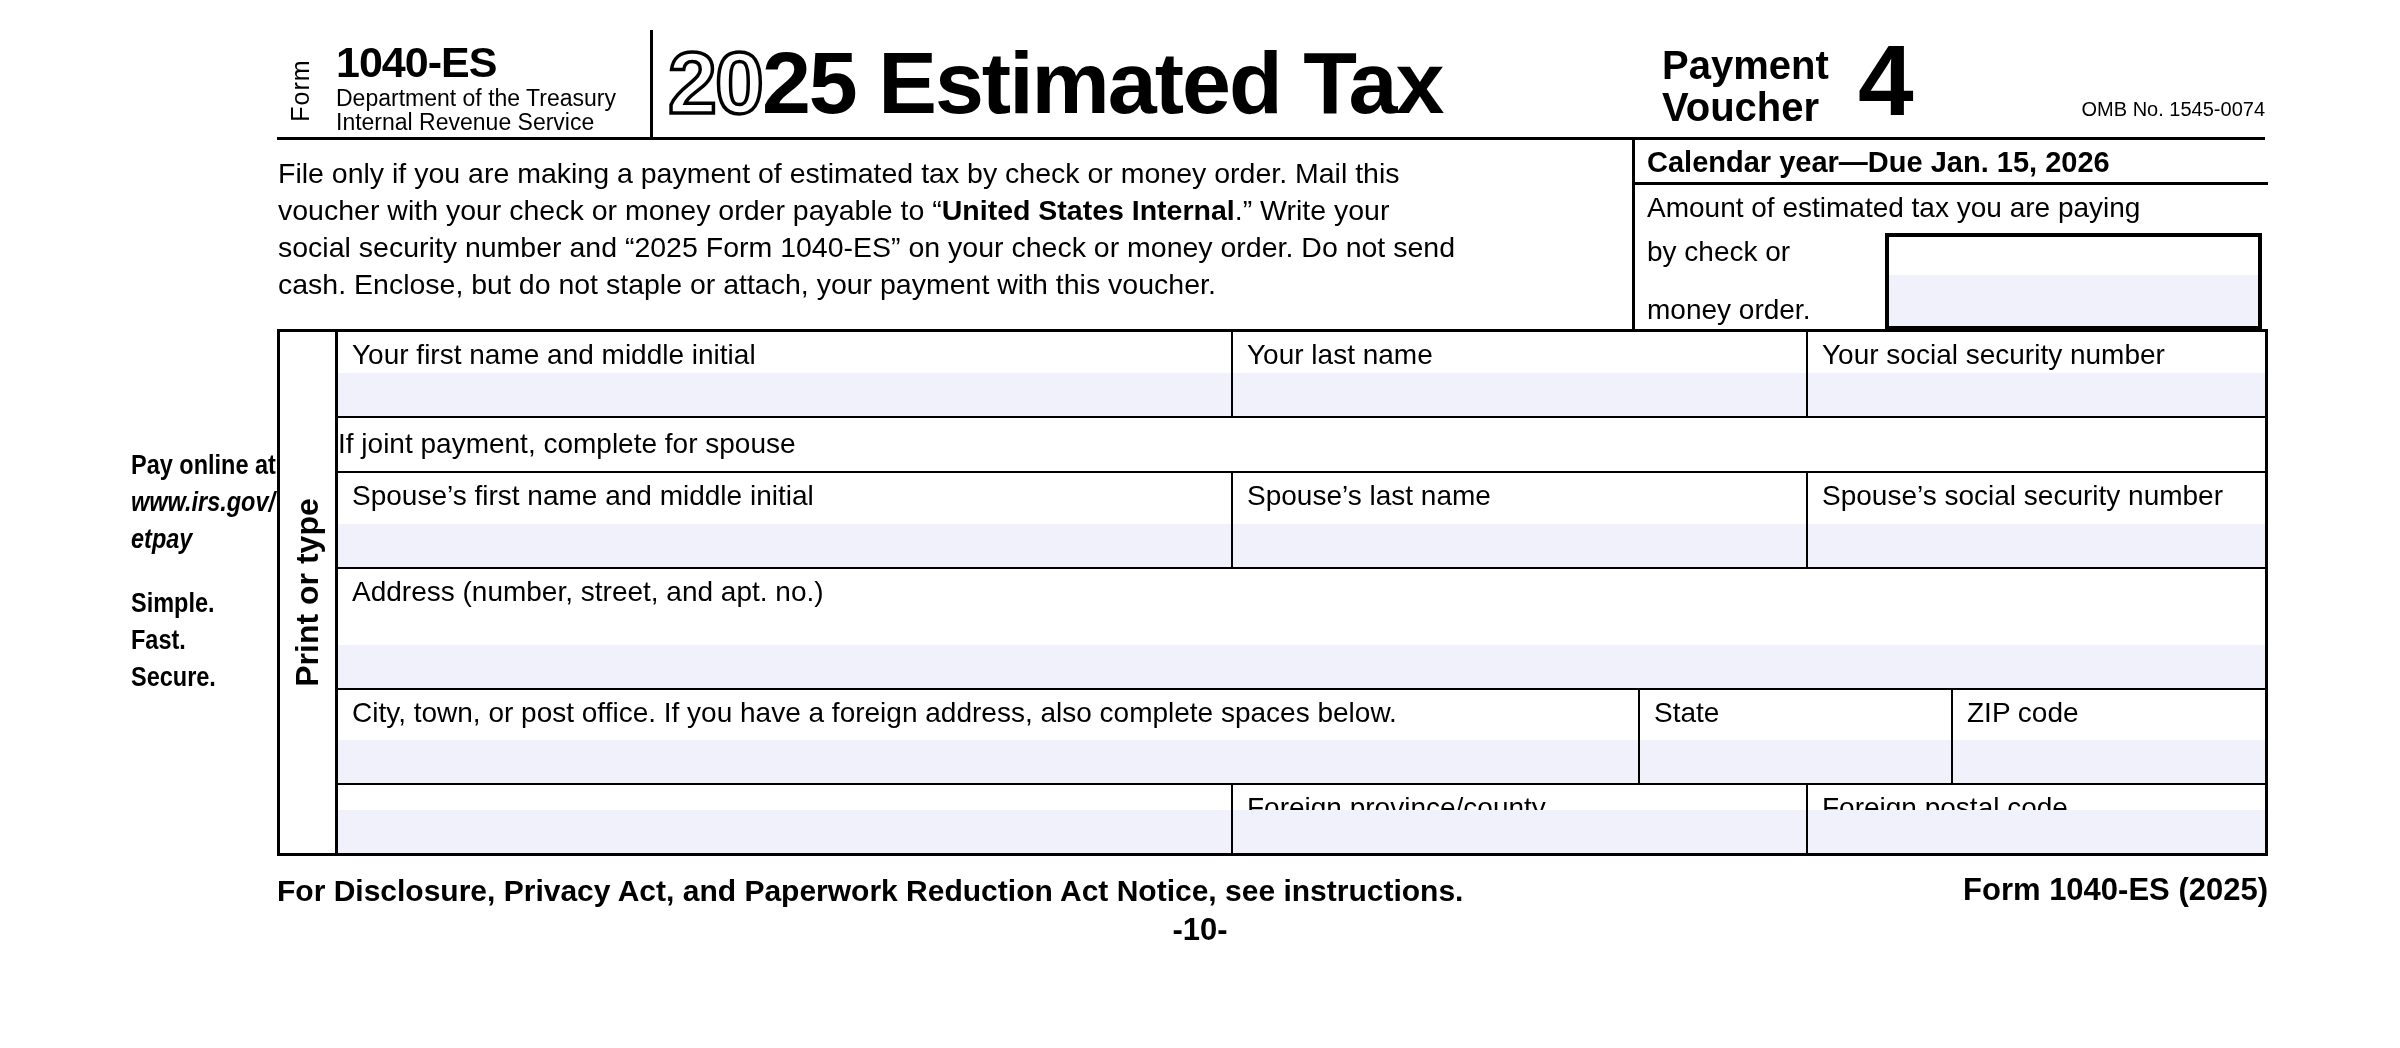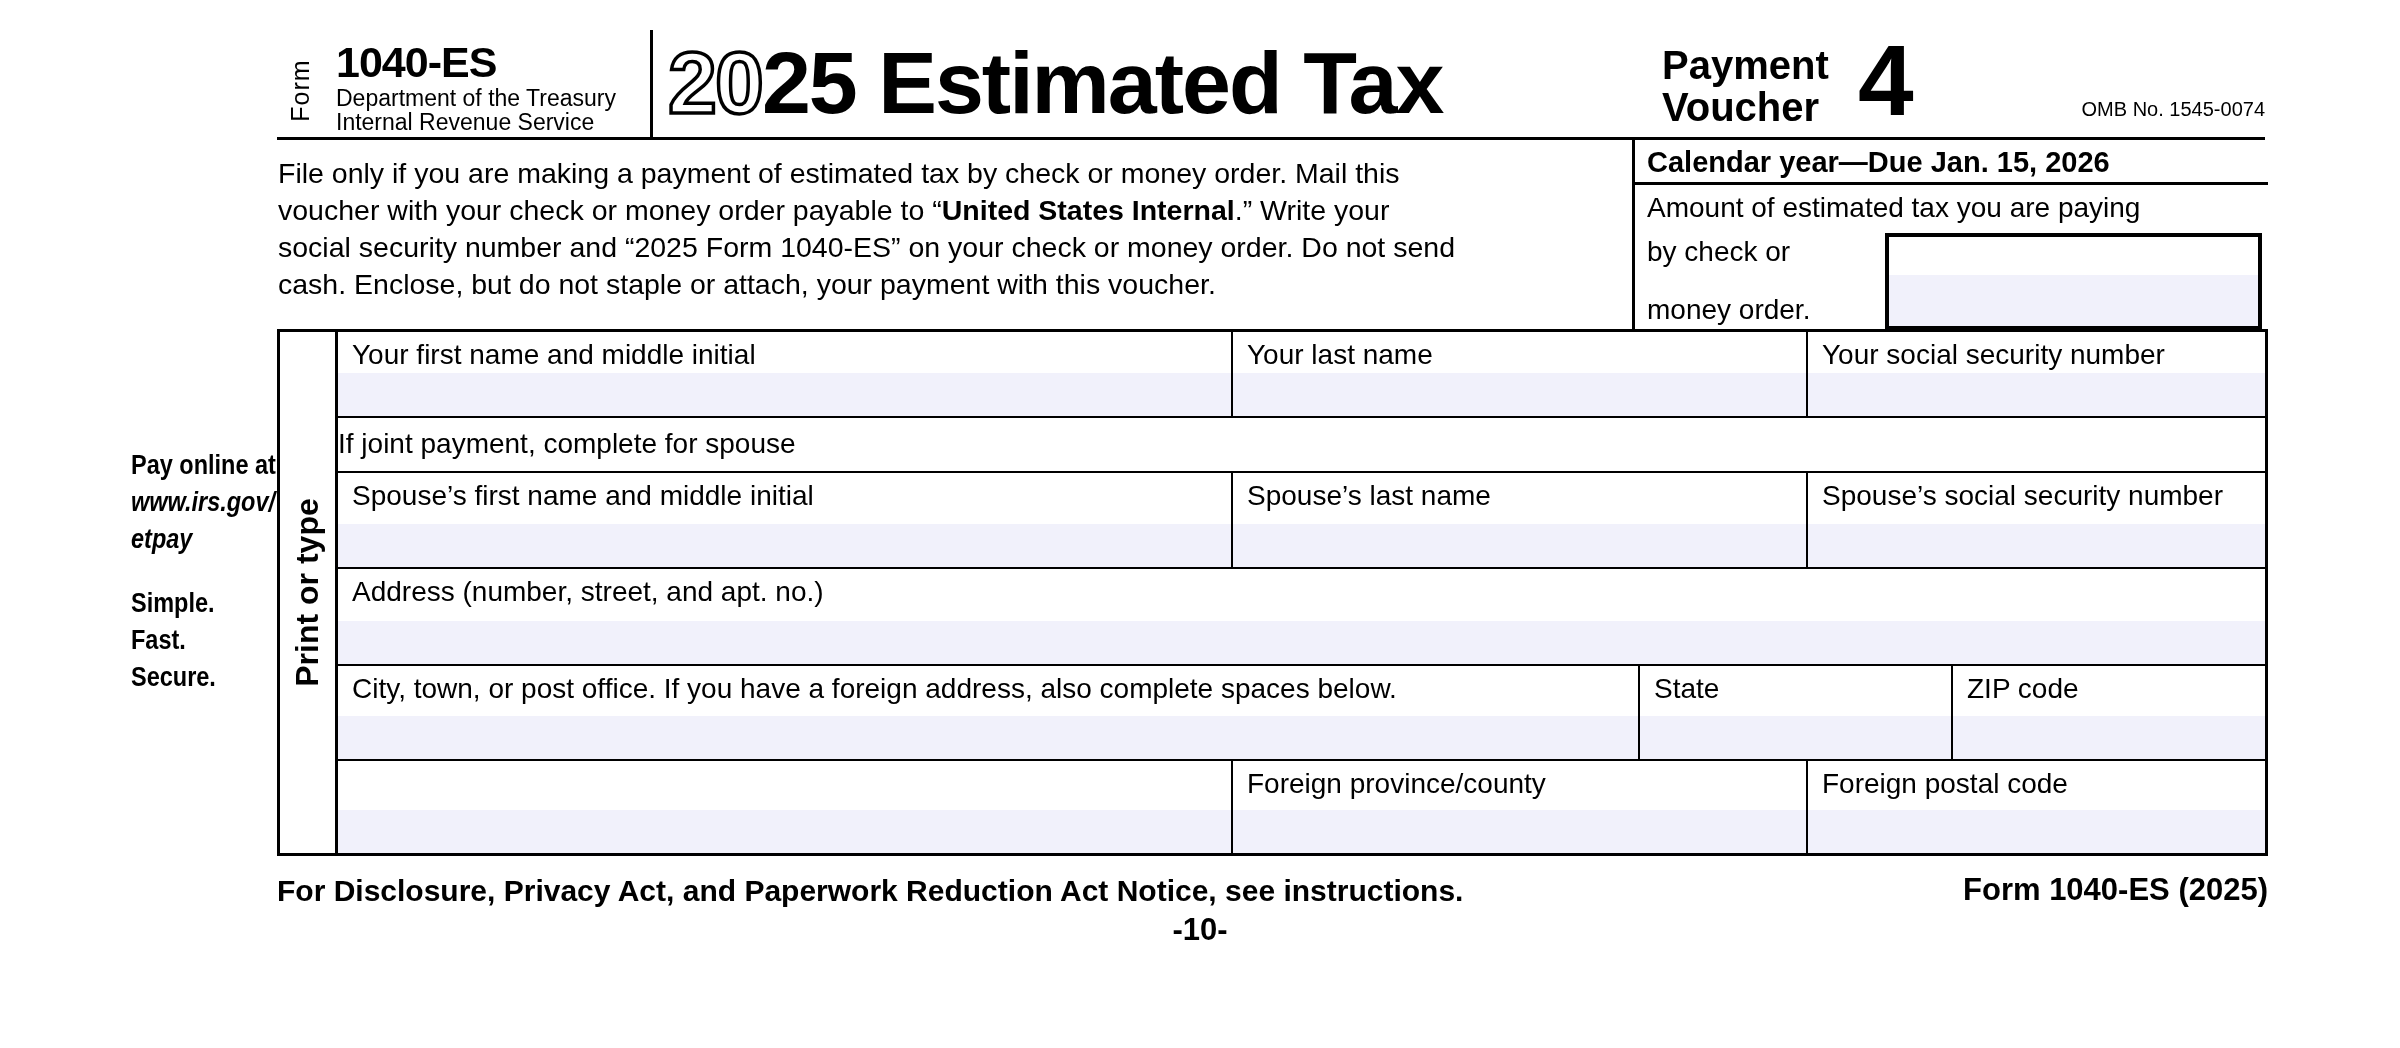--- a/index.html
+++ b/index.html
@@ -43,21 +43,21 @@
   .gap-top { margin-top:27px; }
 
   
   .table { left:277px; top:329px; width:1991px; height:527px; border:3px solid #000; box-sizing:border-box; display:flex; }
   .strip { width:58px; box-sizing:border-box; border-right:3px solid #000; display:flex; align-items:center; justify-content:center; }
   .strip span { transform:rotate(-90deg); white-space:nowrap; font-size:32px; font-weight:bold; }
   .rows { flex:1; display:flex; flex-direction:column; min-width:0; }
   .trow { display:flex; box-sizing:border-box; border-bottom:2px solid #000; }
   .trow:last-child { border-bottom:none; }
   .r1 { height:86px; } .r2 { height:55px; } .r3 { height:96px; }
-  .r4 { height:97px; } .r5 { height:95px; } .r6 { flex:1; }
+  .r4 { height:121px; } .r5 { height:95px; } .r6 { flex:1; }
   .cell { position:relative; box-sizing:border-box; border-right:2px solid #000; min-width:0; }
   .cell:last-child { border-right:none; }
   .cell .label { padding:7px 0 0 14px; font-size:28px; white-space:nowrap; overflow:hidden; }
   .fill { position:absolute; left:0; bottom:0; width:100%; height:43px; background:#f1f1fb; border:none; outline:none; box-sizing:border-box; font-family:inherit; font-size:28px; padding:0 12px; }
   .note-cell { width:100%; box-sizing:border-box; padding:10px 0 0 0; font-size:28px; }
   .w-c1 { width:895px; } .w-c2 { width:575px; } .w-grow { flex:1; }
   .w-city { width:1302px; } .w-state { width:313px; }
 
   
   .disclosure { left:277px; top:874px; font-size:30px; font-weight:bold; white-space:nowrap; }

